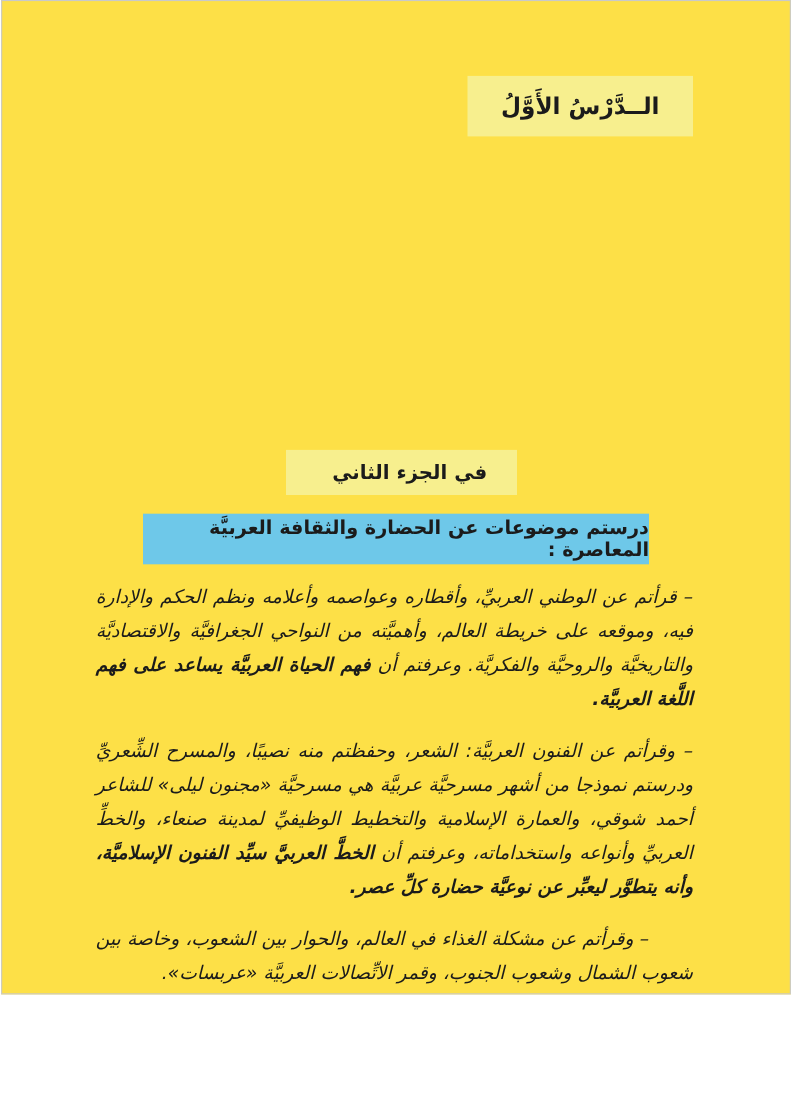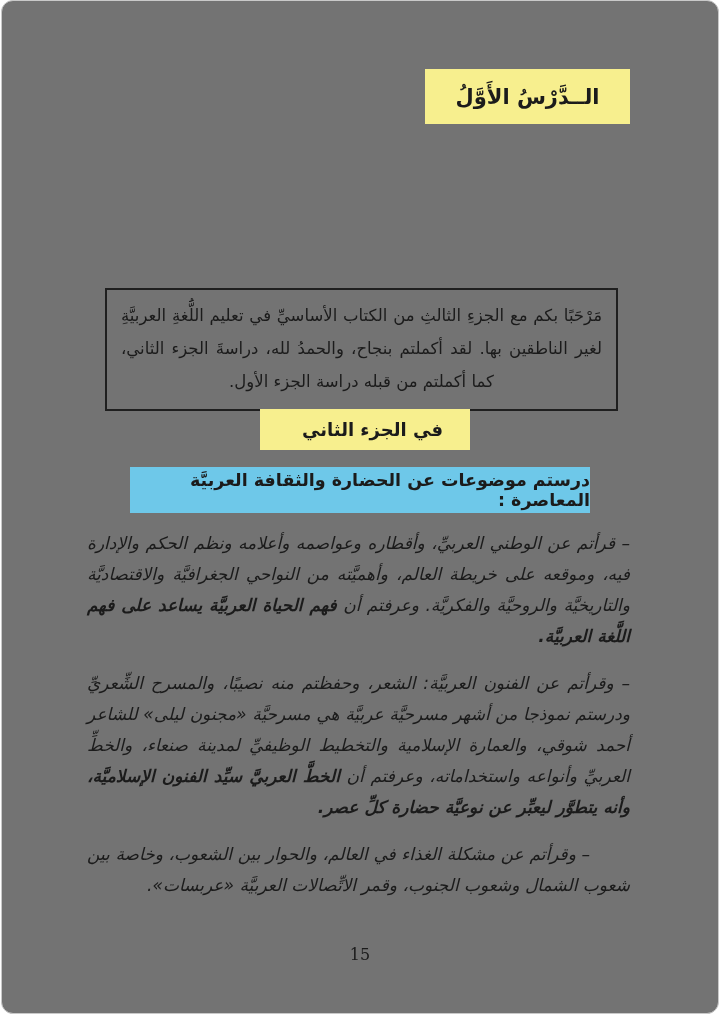--- a/index.html
+++ b/index.html
@@ -10,25 +10,25 @@
   *{box-sizing:border-box;}
   body{
     margin:0;
     background:#ffffff;
     font-family:"DejaVu Sans", sans-serif;
     color:var(--ink);
   }
   .page{
     position:relative;
     width:718px;
-    height:1014px;
+    height:904px;
     margin:0 auto;
-    background:#737373;
+    background:#fde047;
     border:1px solid #c9c9c9;
-    border-radius:12px;
+    border-radius:0;
     direction:rtl;
     overflow:hidden;
   }
   .lesson-badge{
     position:absolute;
     top:68px; right:88px;
     width:205px; height:55px;
     background:var(--badge-yellow);
     display:flex; align-items:center; justify-content:center;
     font-size:21px; font-weight:bold;
@@ -88,21 +88,20 @@
   }
 </style>
 </head>
 <body>
 
 <div class="page">
 
   <div class="lesson-badge">الــدَّرْسُ الأَوَّلُ</div>
 
 
-  <div class="welcome-box">مَرْحَبًا بكم مع الجزءِ الثالثِ من الكتاب الأساسيِّ في تعليم اللُّغةِ العربيَّةِ لغير الناطقين بها. لقد أكملتم بنجاح، والحمدُ لله، دراسةَ الجزء الثاني، كما أكملتم من قبله دراسة الجزء الأول.</div>
 
   <div class="part-badge">في الجزء الثاني</div>
 
   <div class="section-heading">درستم موضوعات عن الحضارة والثقافة العربيَّة المعاصرة :</div>
 
   <div class="body-text">
     <p class="para"><span>– قرأتم عن الوطني العربيِّ، وأقطاره وعواصمه وأعلامه ونظم الحكم والإدارة فيه، وموقعه على خريطة العالم، وأهميَّته من النواحي الجغرافيَّة والاقتصاديَّة والتاريخيَّة والروحيَّة والفكريَّة. وعرفتم أن </span><span class="bold-run">فهم الحياة العربيَّة يساعد على فهم اللَّغة العربيَّة.</span></p>
 
     <p class="para"><span>– وقرأتم عن الفنون العربيَّة: الشعر، وحفظتم منه نصيبًا، والمسرح الشِّعريِّ ودرستم نموذجا من أشهر مسرحيَّة عربيَّة هي مسرحيَّة «مجنون ليلى» للشاعر أحمد شوقي، والعمارة الإسلامية والتخطيط الوظيفيِّ لمدينة صنعاء، والخطِّ العربيِّ وأنواعه واستخداماته، وعرفتم أن </span><span class="bold-run">الخطَّ العربيَّ سيِّد الفنون الإسلاميَّة، وأنه يتطوَّر ليعبِّر عن نوعيَّة حضارة كلِّ عصر.</span></p>
 

